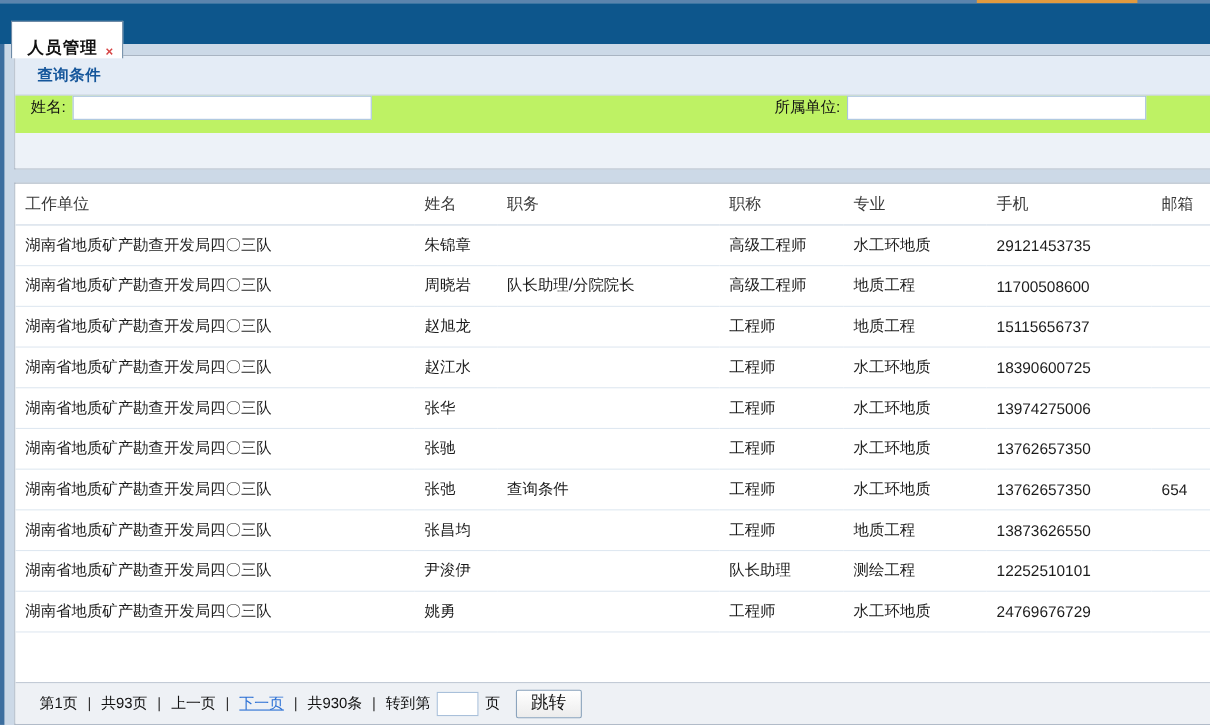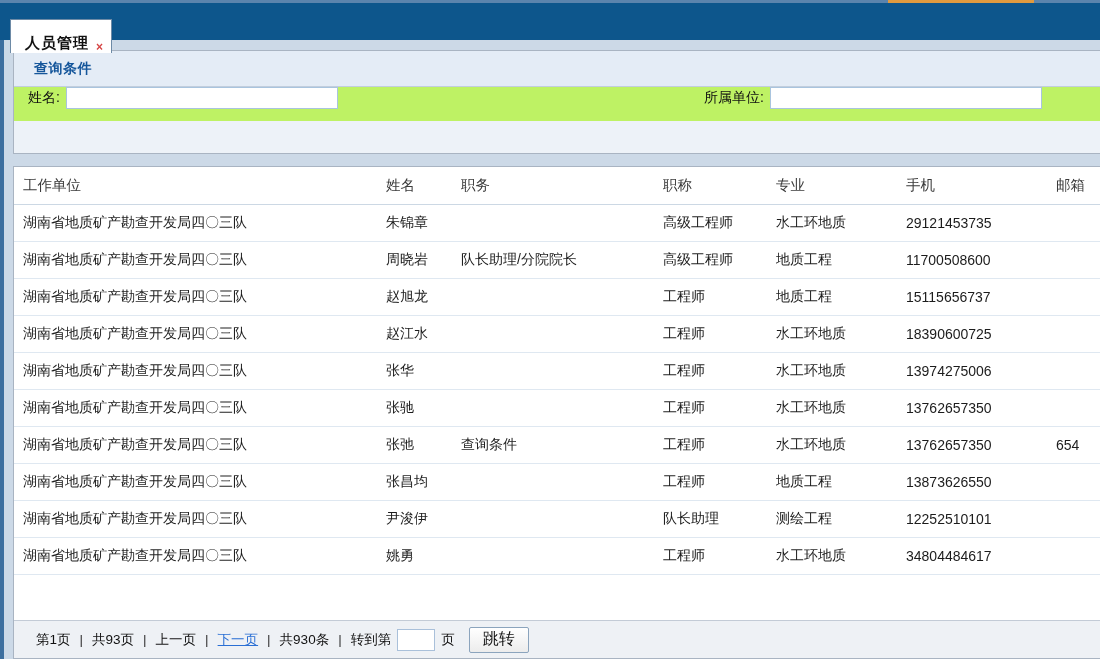--- a/index.html
+++ b/index.html
@@ -222,21 +222,21 @@
               <td>测绘工程</td>
               <td>12252510101</td>
               <td></td>
             </tr>
             <tr>
               <td>湖南省地质矿产勘查开发局四〇三队</td>
               <td>姚勇</td>
               <td></td>
               <td>工程师</td>
               <td>水工环地质</td>
-              <td>34804484617</td>
+              <td>24769676729</td>
               <td></td>
             </tr>
           </tbody>
       </table>
     </div>
     <div class="pager">
       <span class="plain">第1页</span>
       <span class="sep">|</span>
       <span class="plain">共93页</span>
       <span class="sep">|</span>

